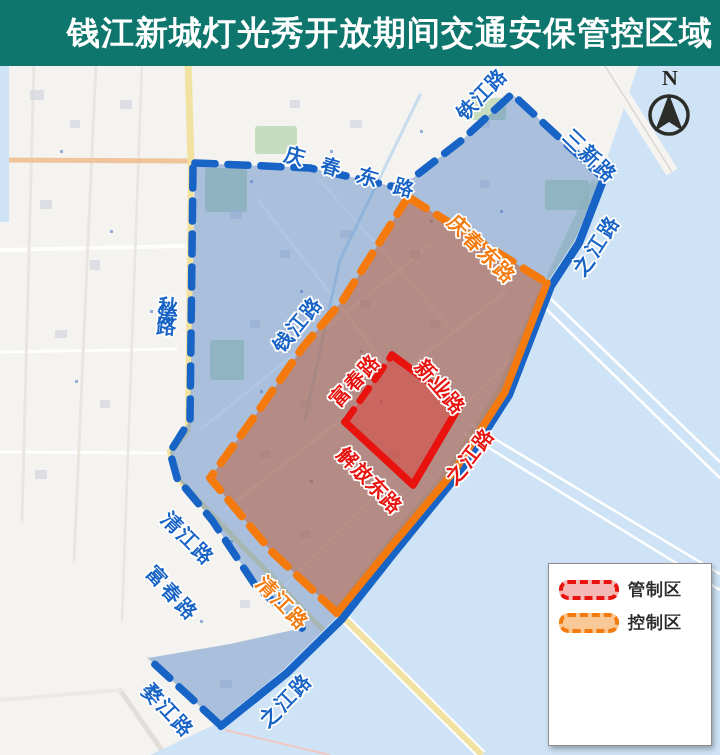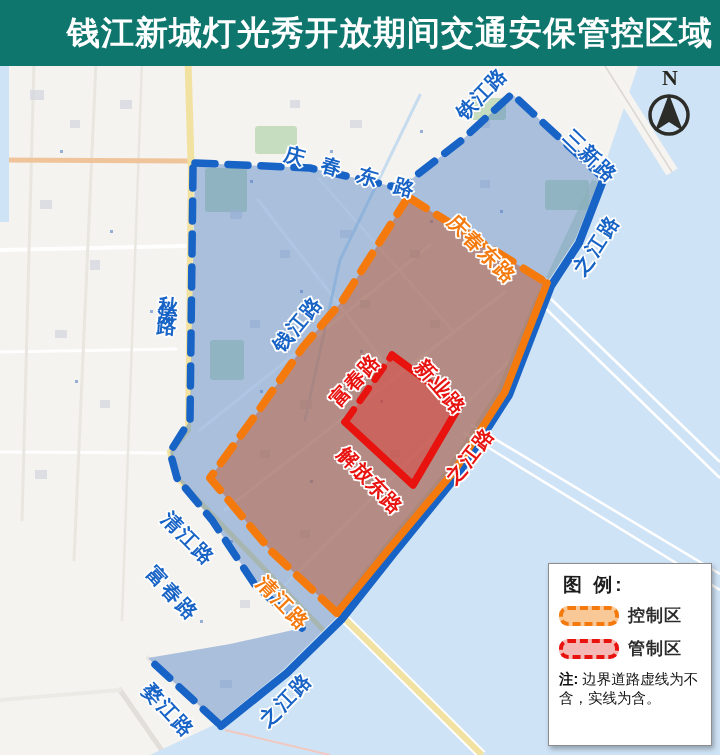--- a/index.html
+++ b/index.html
@@ -191,29 +191,25 @@
 
   <div class="north">
     <span class="nletter">N</span>
     <svg width="50" height="52" viewBox="0 0 50 52">
       <circle cx="24" cy="27" r="19" fill="none" stroke="#2c2c28" stroke-width="3.5"></circle>
       <path d="M24,6 L10,43 L24,34 L38,43 Z" fill="#2c2c28"></path>
     </svg>
   </div>
 
   <div class="legend">
-    <div class="legend-title">图 例:</div>
     <div id="legend-rows">
+        <div class="legend-row">
+          <span class="legend-swatch" style="border-color: rgb(232, 19, 15); background: rgb(244, 184, 181);"></span>
+          <span class="legend-label">管制区</span>
+        </div>
         <div class="legend-row">
           <span class="legend-swatch" style="border-color: rgb(245, 122, 13); background: rgb(249, 200, 151);"></span>
           <span class="legend-label">控制区</span>
         </div>
-        <div class="legend-row">
-          <span class="legend-swatch" style="border-color: rgb(232, 19, 15); background: rgb(244, 184, 181);"></span>
-          <span class="legend-label">管制区</span>
-        </div>
       </div>
-    <div class="legend-note">
-      <b>注:</b><span> 边界道路虚线为不含，实线为含。</span>
-    </div>
   </div>
 
 </div>
 
 </body></html>

